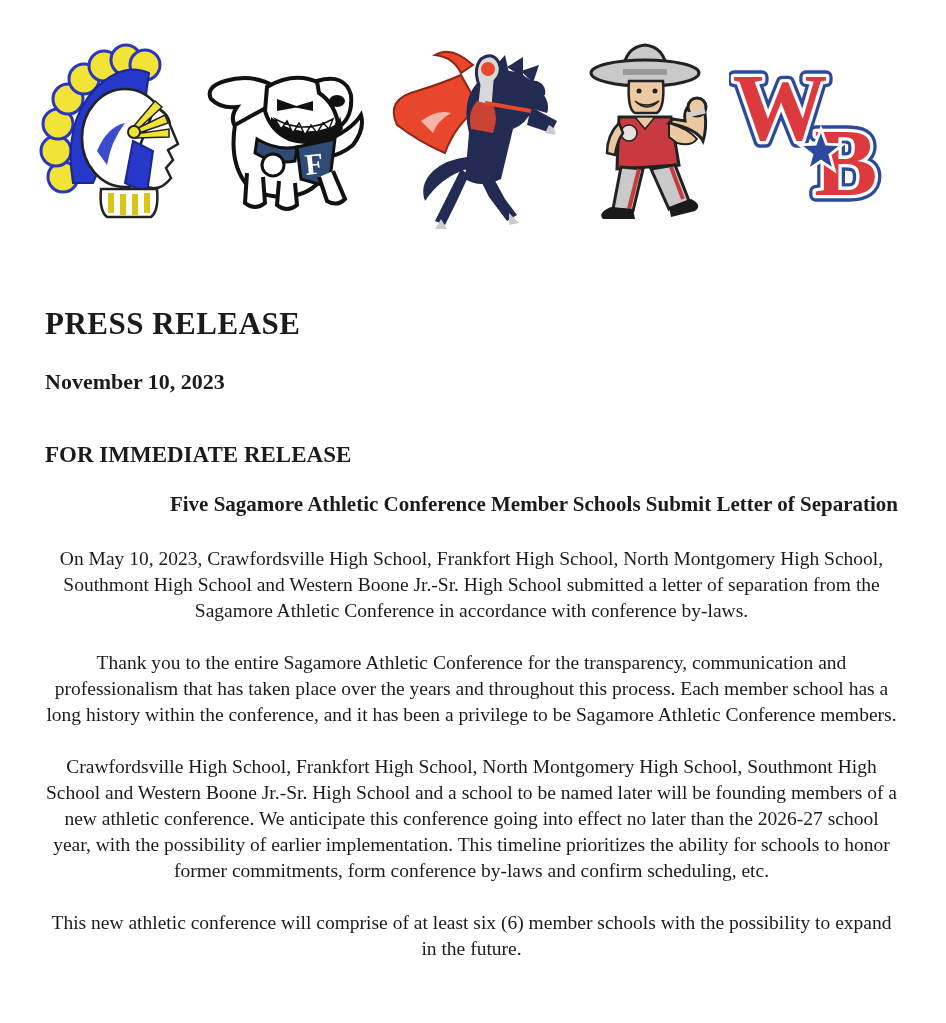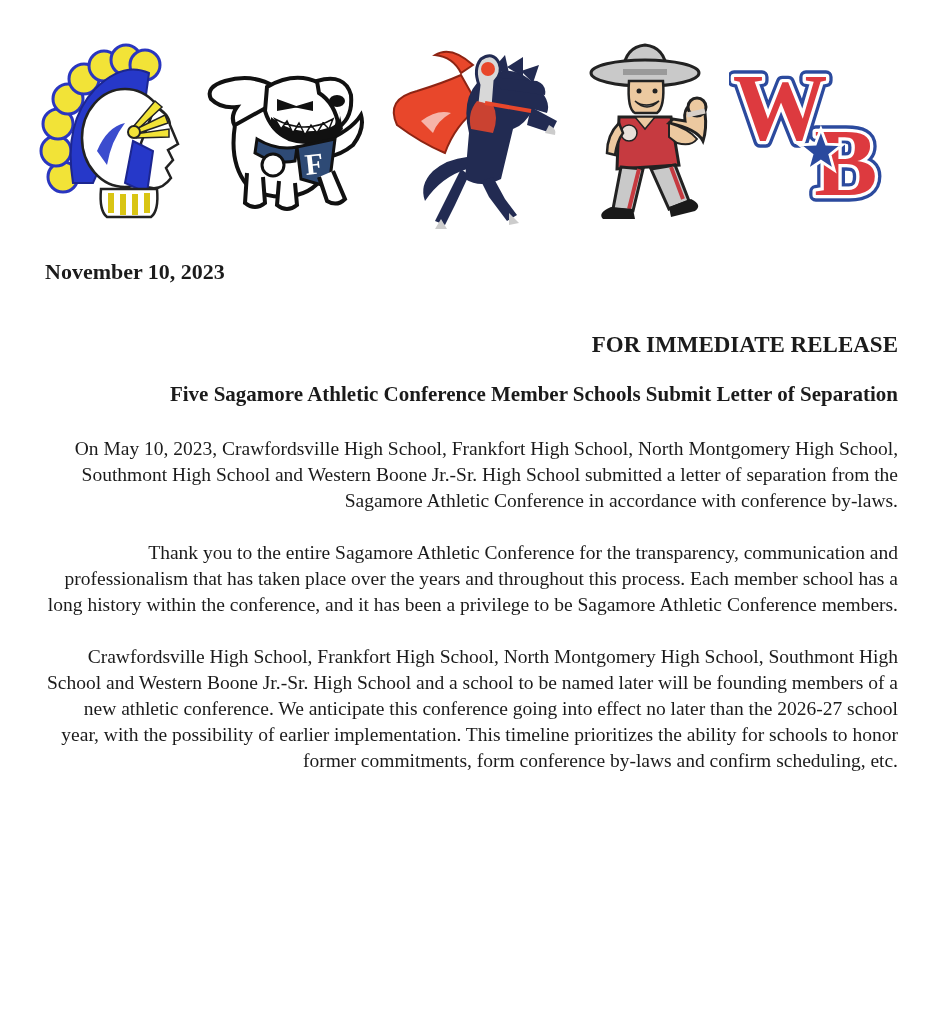--- a/index.html
+++ b/index.html
@@ -12,23 +12,23 @@
     display:flex;align-items:center;justify-content:center;
     gap:14px;padding-top:26px;height:205px;
   }
   .logo{flex:0 0 auto;display:flex;align-items:center;justify-content:center;}
   .doc{padding:0 48px 0 45px;}
   .press-title{
     font-size:31px;font-weight:bold;margin:76px 0 0 0;
     letter-spacing:0.5px;line-height:1.1;
   }
   .date-line{font-size:22px;font-weight:bold;margin-top:28px;}
-  .fir-line{text-align:right;font-size:23px;font-weight:bold;margin-top:47px;}
+  .fir-line{text-align:left;font-size:23px;font-weight:bold;margin-top:47px;}
   .headline{text-align:right;font-size:21px;font-weight:bold;margin-top:24px;}
-  .body-para{font-size:19.5px;line-height:26px;margin:26px 0 0 0;text-align:right;}
+  .body-para{font-size:19.5px;line-height:26px;margin:26px 0 0 0;text-align:center;}
   .body-para:first-of-type{margin-top:29px;}
   svg text.wb-fill{paint-order:stroke;}
 </style>
 </head>
 <body>
 
 <div class="page">
 
   <div class="logos-row">
 
@@ -149,21 +149,23 @@
           <text class="wb-fill" x="4" y="92" fill="#dd3a3f" stroke="#ffffff" stroke-width="7" stroke-linejoin="round">W</text>
           <text class="wb-fill" x="90" y="150" fill="#dd3a3f" stroke="#ffffff" stroke-width="7" stroke-linejoin="round">B</text>
         </g>
         <polygon points="97,80 102.9,95.9 119.8,96.6 106.5,107.1 111.1,123.4 97,114 82.9,123.4 87.5,107.1 74.2,96.6 91.1,95.9" fill="#2b4a9e" stroke="#ffffff" stroke-width="3"></polygon>
       </svg>
     </div>
 
   </div>
 
   <div class="doc">
+    <div class="press-title">PRESS RELEASE</div>
     <div class="date-line">November 10, 2023</div>
     <div class="fir-line">FOR IMMEDIATE RELEASE</div>
     <div class="headline">Five Sagamore Athletic Conference Member Schools Submit Letter of Separation</div>
     <p class="body-para">On May 10, 2023, Crawfordsville High School, Frankfort High School, North Montgomery High School, Southmont High School and Western Boone Jr.-Sr. High School submitted a letter of separation from the Sagamore Athletic Conference in accordance with conference by-laws.</p>
     <p class="body-para">Thank you to the entire Sagamore Athletic Conference for the transparency, communication and professionalism that has taken place over the years and throughout this process.  Each member school has a long history within the conference, and it has been a privilege to be Sagamore Athletic Conference members.</p>
     <p class="body-para">Crawfordsville High School, Frankfort High School, North Montgomery High School, Southmont High School and Western Boone Jr.-Sr. High School and a school to be named later will be founding members of a new athletic conference.  We anticipate this conference going into effect no later than the 2026-27 school year, with the possibility of earlier implementation.  This timeline prioritizes the ability for schools to honor former commitments, form conference by-laws and confirm scheduling, etc.</p>
+    <p class="body-para">This new athletic conference will comprise of at least six (6) member schools with the possibility to expand in the future.</p>
   </div>
 
 </div>
 
 </body></html>

